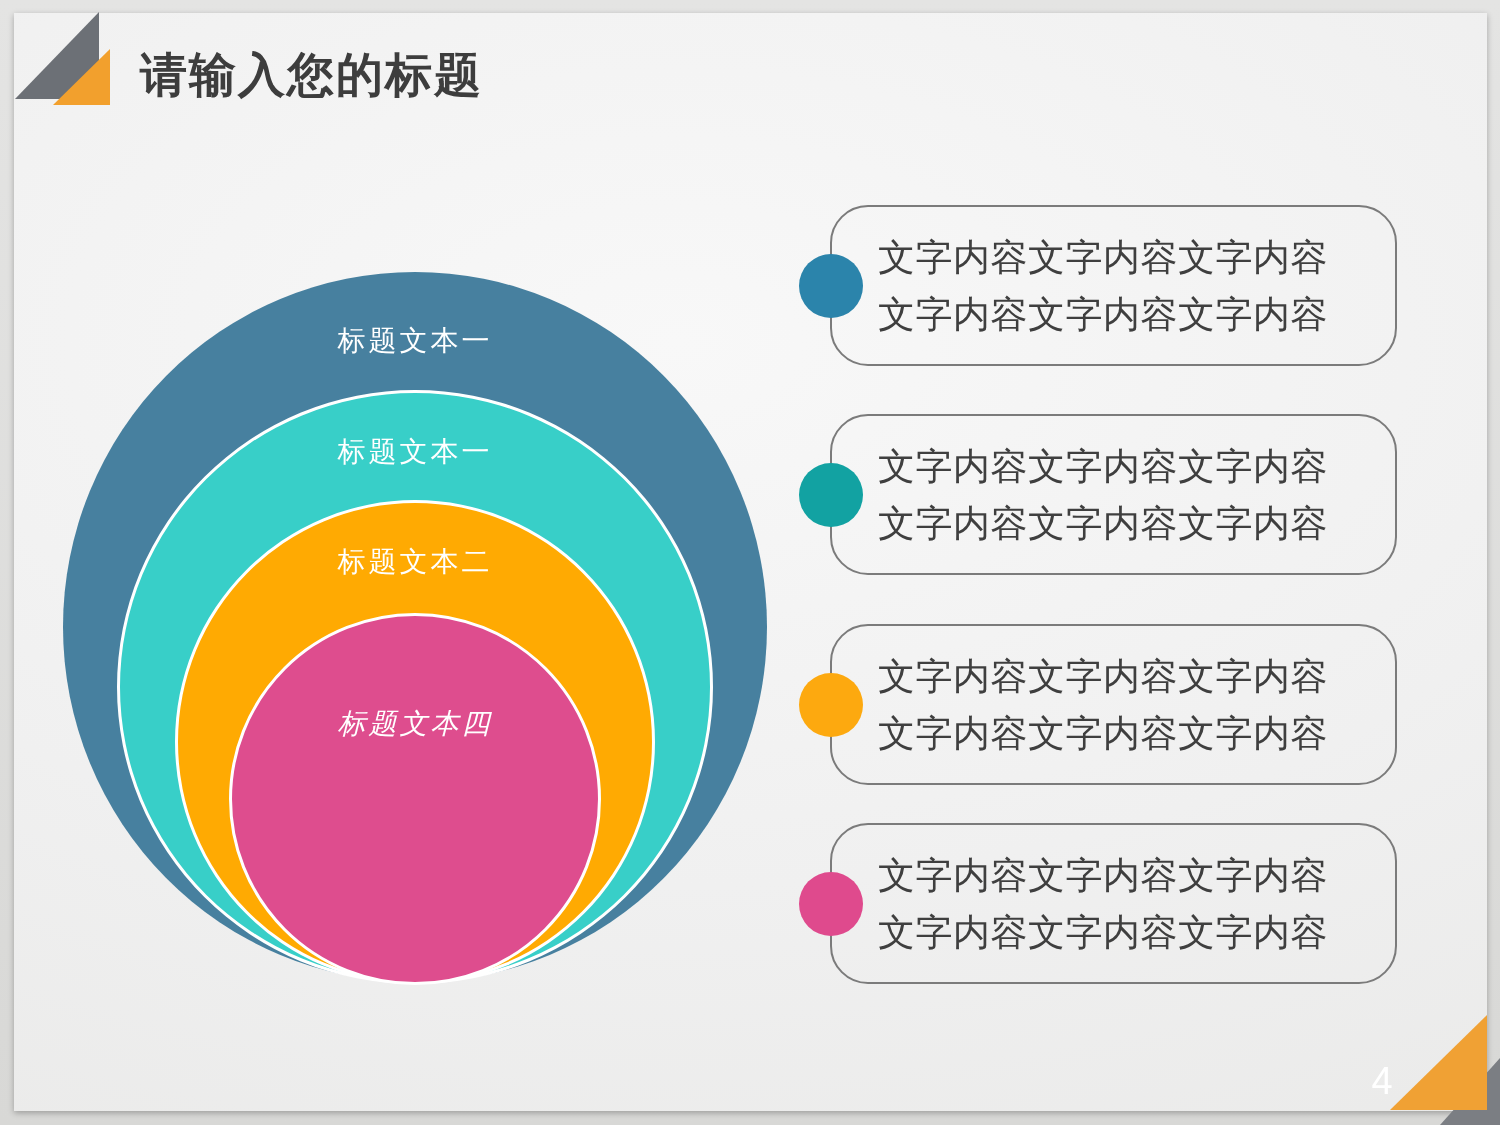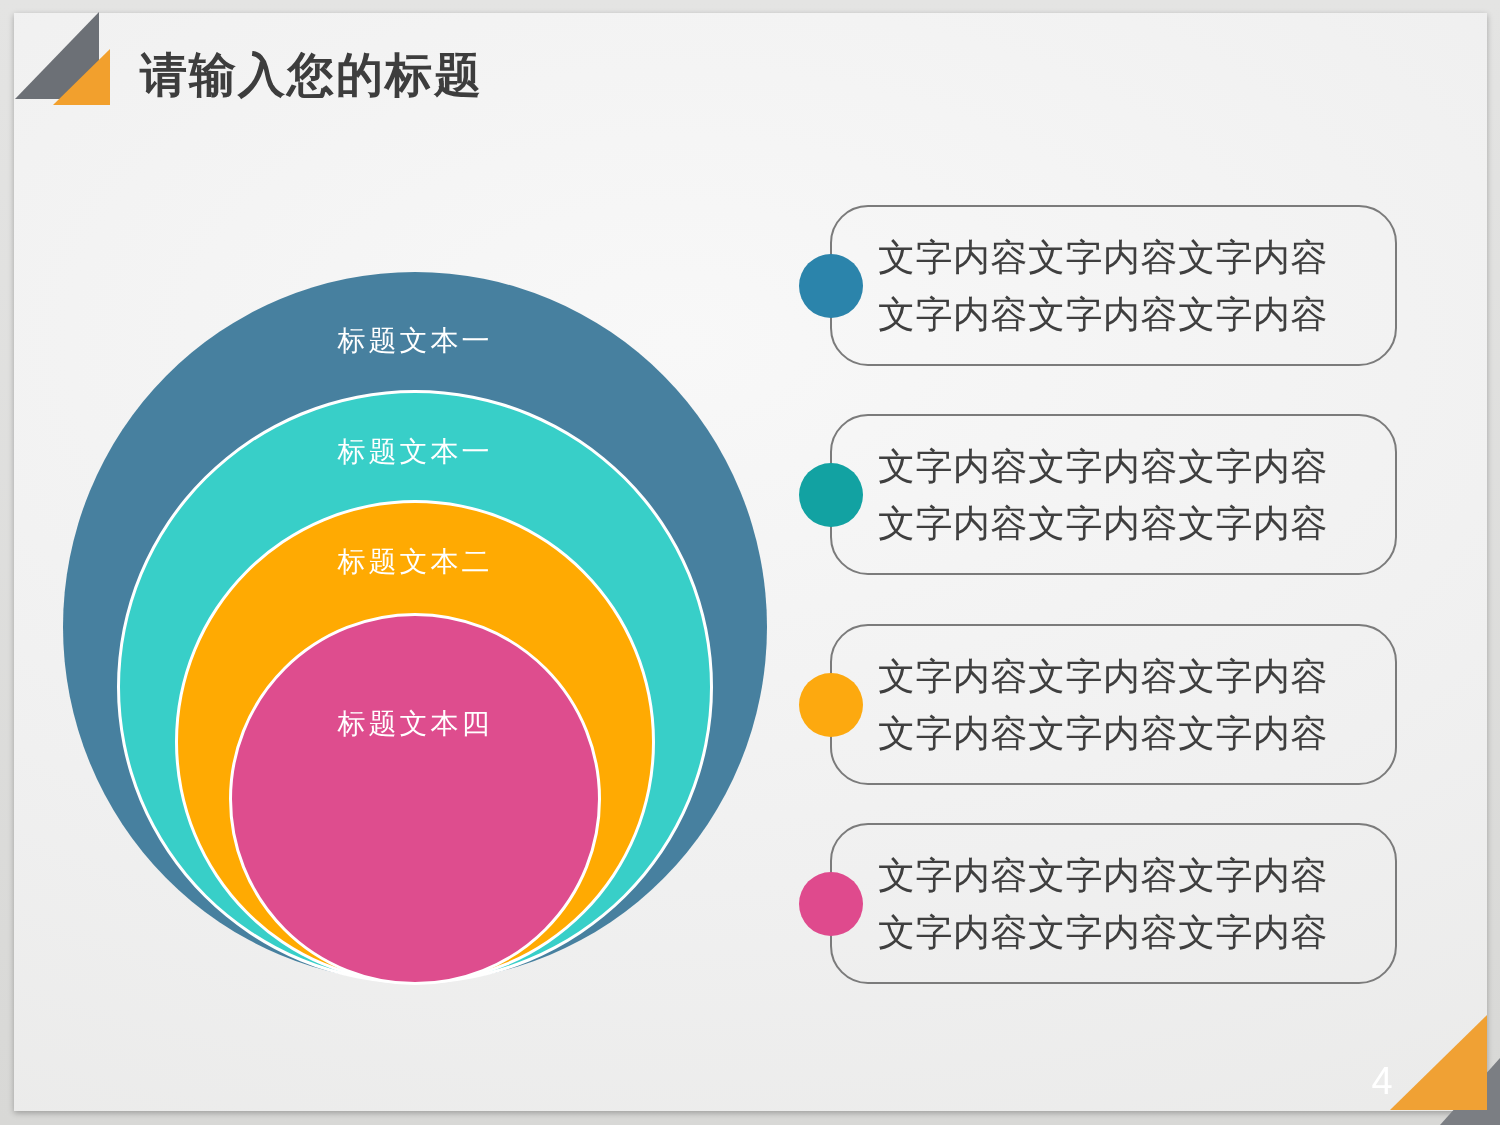--- a/index.html
+++ b/index.html
@@ -79,21 +79,21 @@
   <div>
     <div class="circle c1" style="background-color: rgb(71, 128, 159);">
       <div class="label">标题文本一</div>
     </div>
     <div class="circle c2" style="background-color: rgb(56, 207, 200);">
       <div class="label">标题文本一</div>
     </div>
     <div class="circle c3" style="background-color: rgb(255, 170, 2);">
       <div class="label">标题文本二</div>
     </div>
-    <div class="circle c4" style="background-color: rgb(222, 77, 142);">
+    <div class="circle c4" style="background-color: rgb(222, 77, 142); font-style: italic;">
       <div class="label">标题文本四</div>
     </div>
   </div>
 
   <div class="item item-1">
     <div class="bullet" style="background-color: rgb(43, 132, 171);"></div>
     <div class="item-text">
       <span>文字内容文字内容文字内容</span>
       <span>文字内容文字内容文字内容</span>
     </div>

